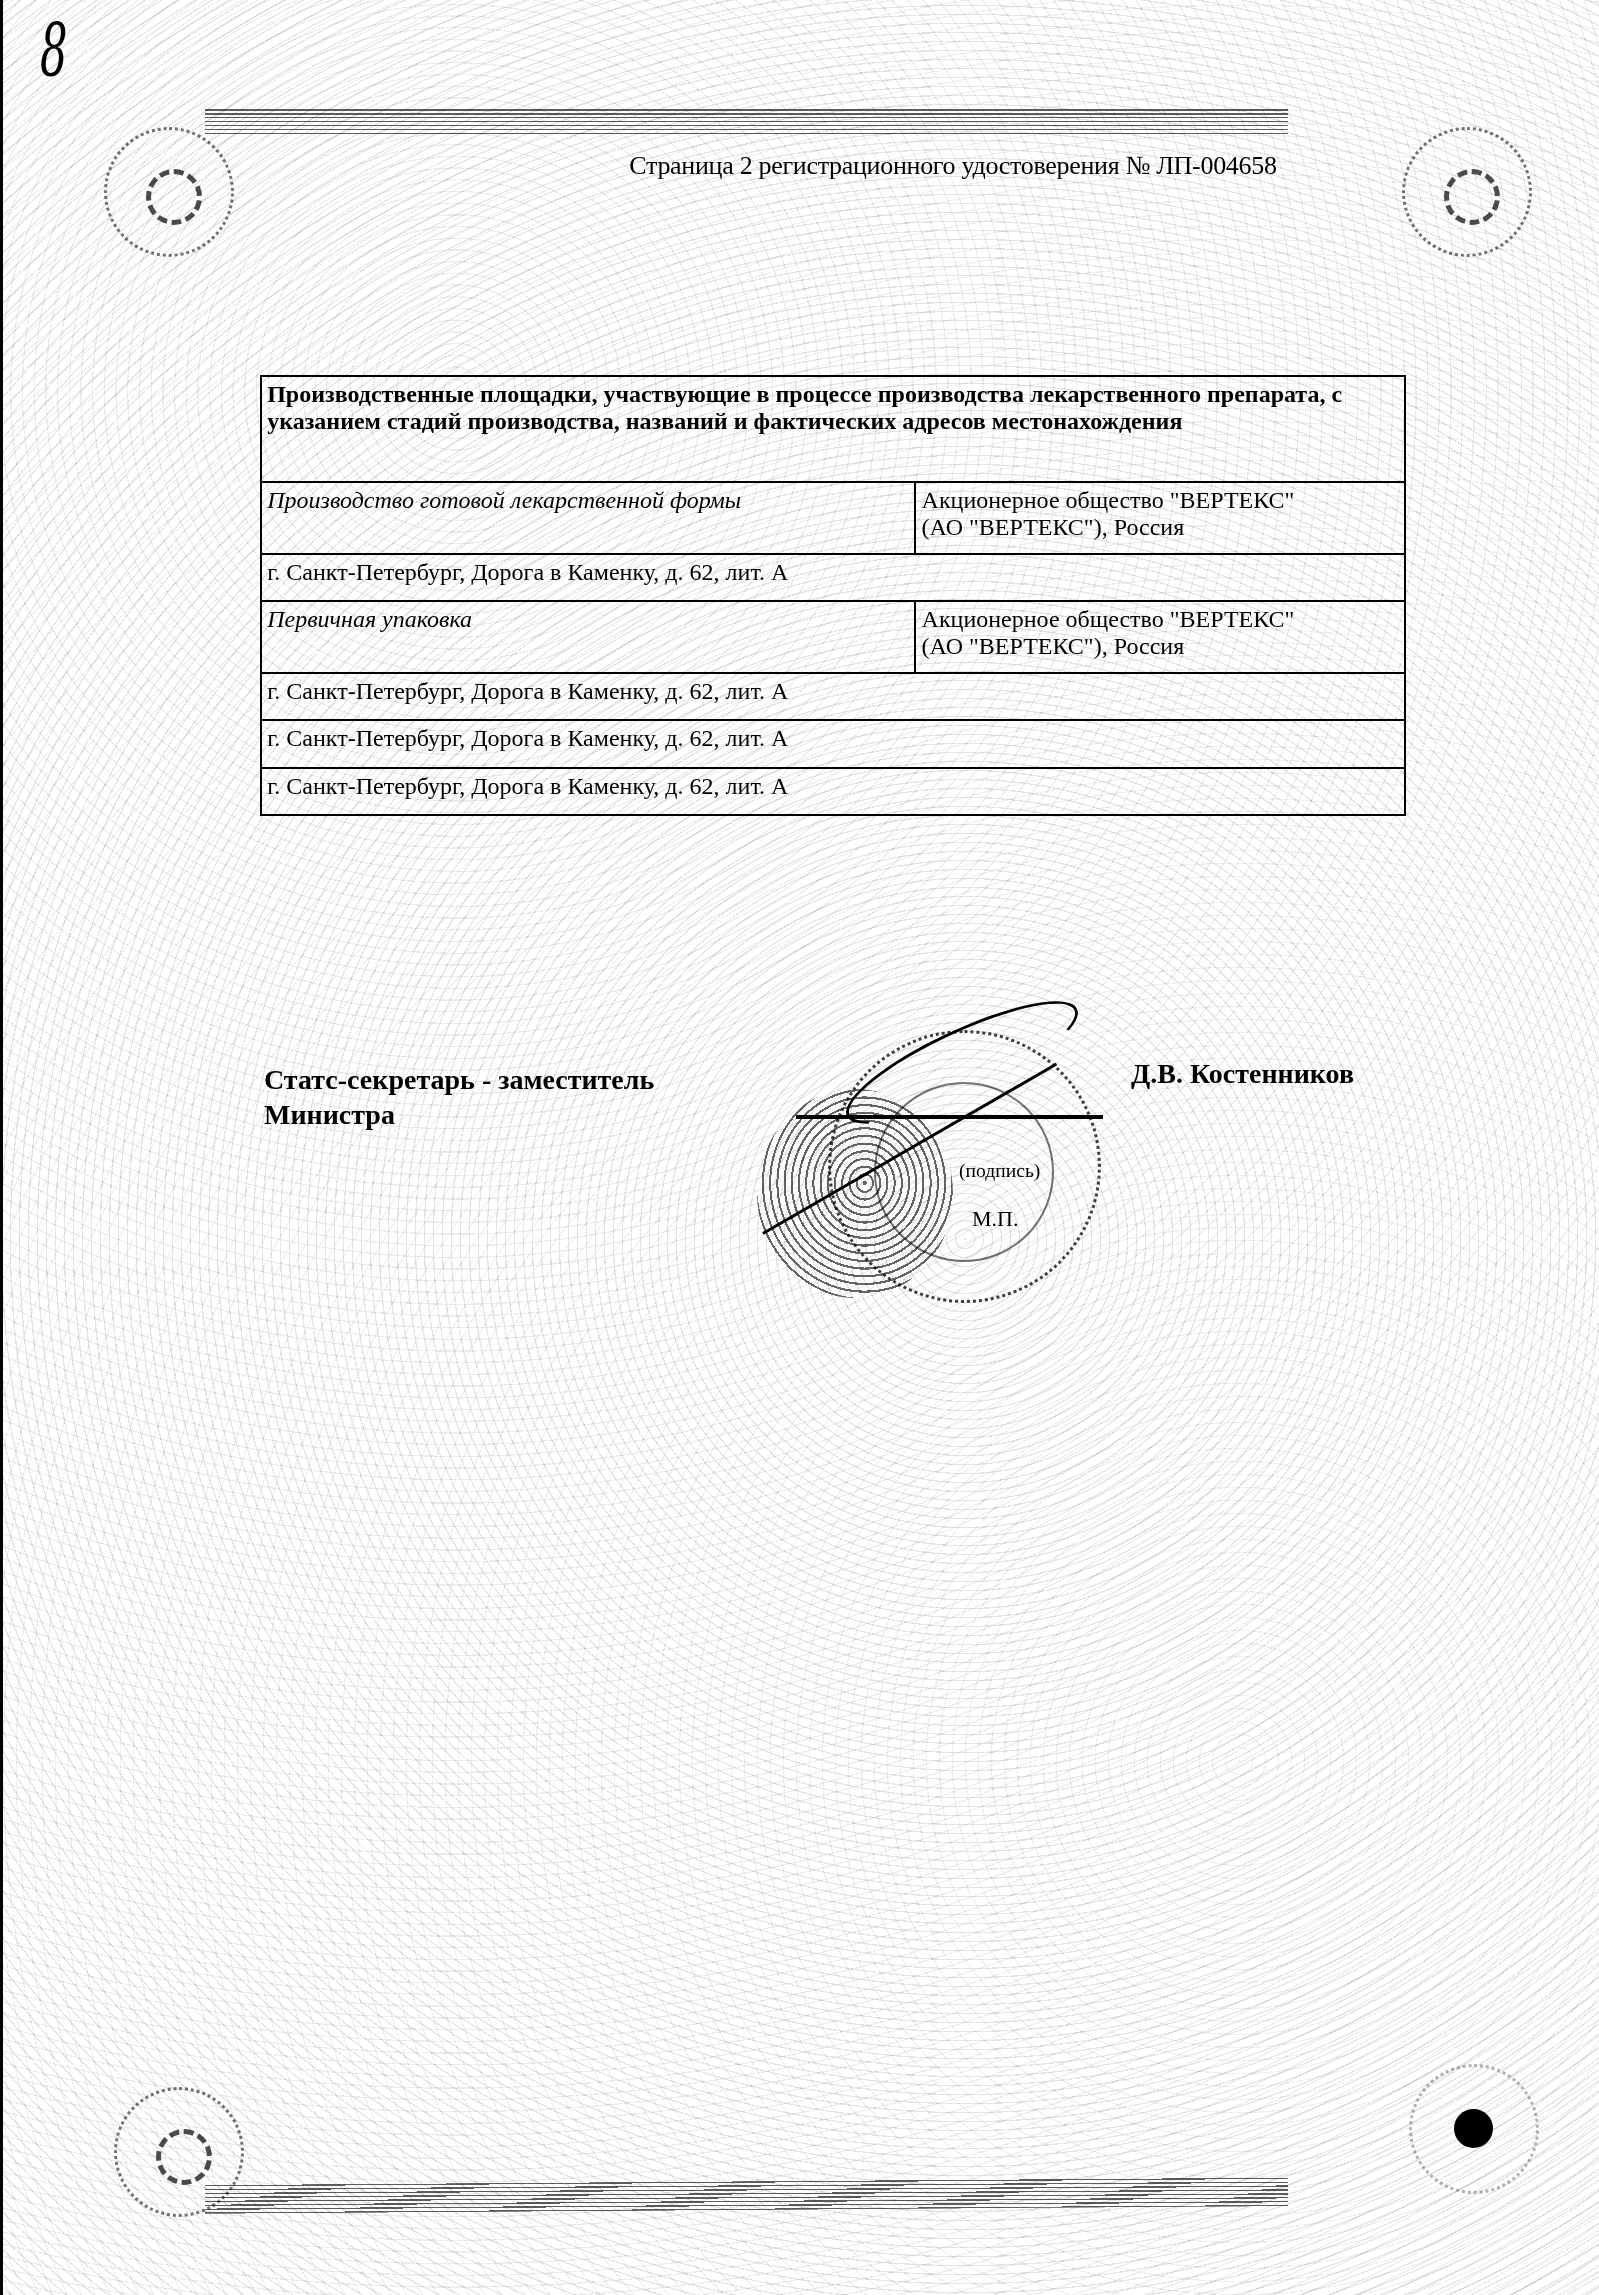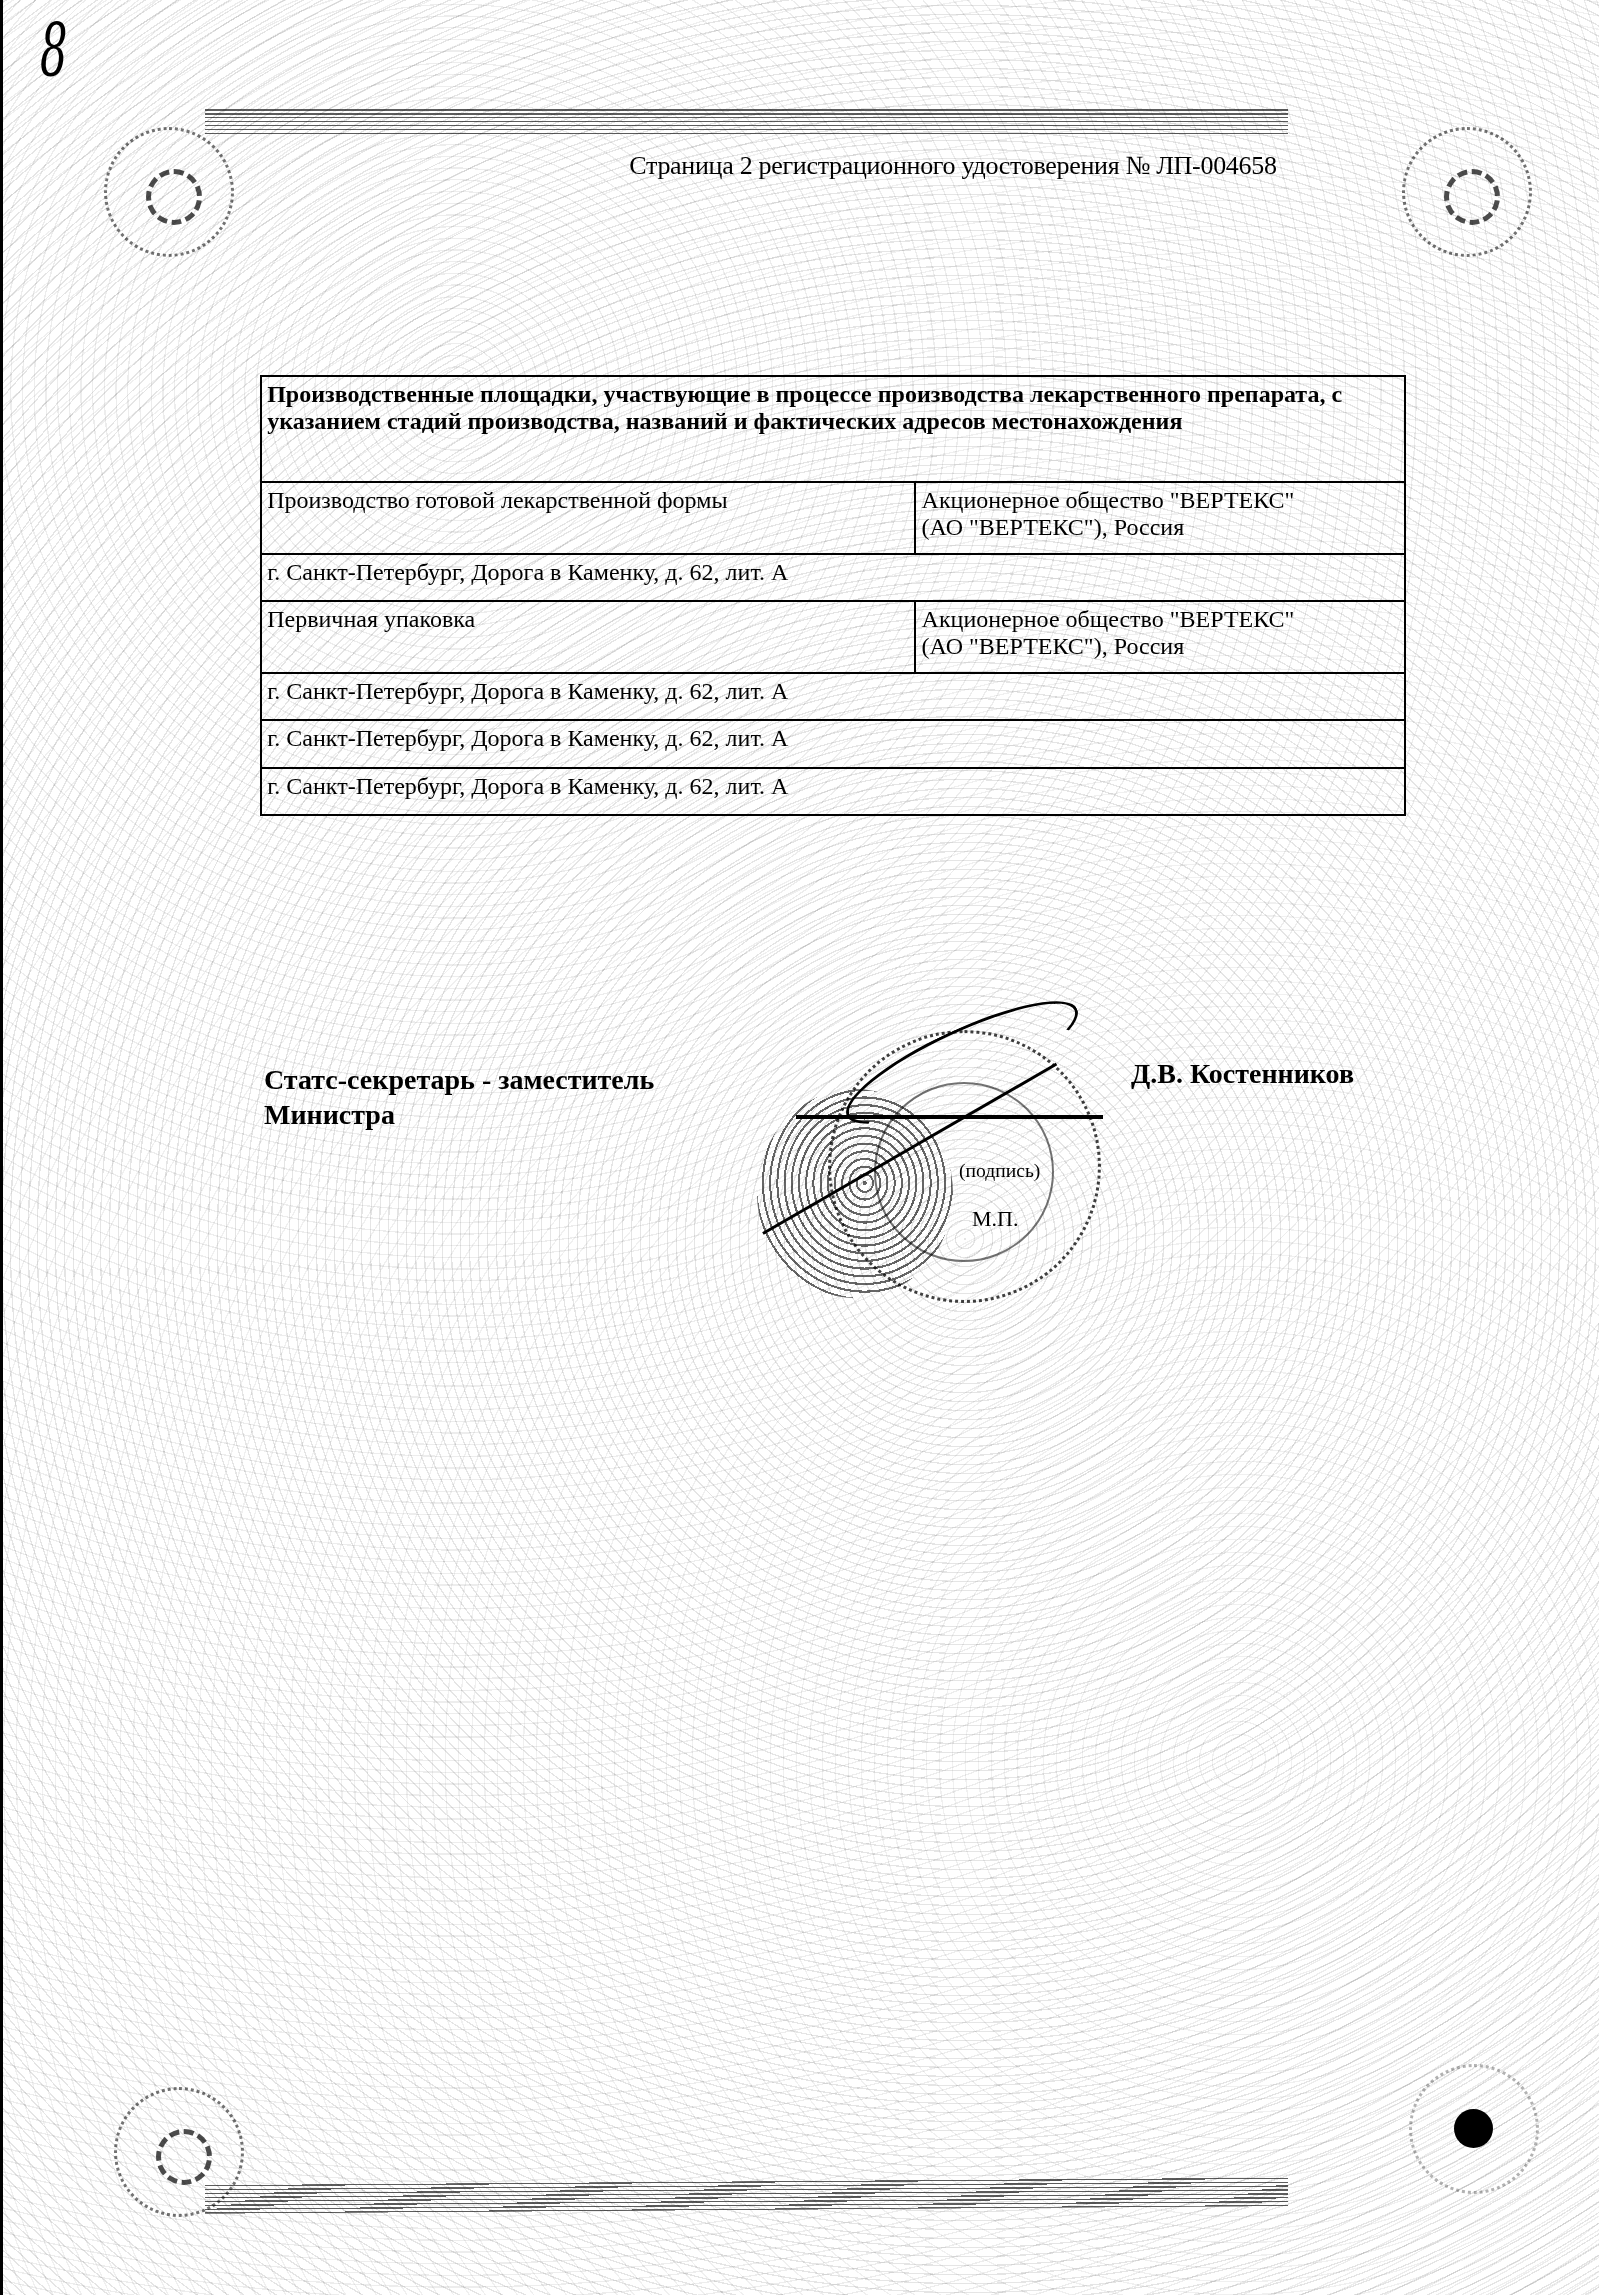--- a/index.html
+++ b/index.html
@@ -49,21 +49,21 @@
   .page-header span { padding-left: 307px; }
 
   table.sites {
     position: absolute; left: 260px; top: 375px; width: 1146px;
     border-collapse: collapse; font-size: 24px; line-height: 27px; padding-left: 17px;
   }
   table.sites td {
     border: 2.6px solid #000; padding: 3.9px 5.2px 2.6px 5.2px; vertical-align: top;
   }
   td.hdr { font-weight: bold; height: 98px; }
-  td.stage { width: 642px; height: 63px; margin-left: 24px; }
+  td.stage { font-style: italic; width: 642px; height: 63px; margin-left: 24px; }
   td.org { height: 63px; }
   td.addr { height: 39px; margin-top: 8px; }
 
   .sign-block { position: absolute; left: 264px; top: 1062px; font-size: 28px; font-weight: bold; line-height: 35px; }
   .signer { position: absolute; left: 1131px; top: 1058px; font-size: 28px; font-weight: bold; }
 
   .stamp {
     position: absolute; left: 750px; top: 1017px; width: 365px; height: 300px;
   }
   .stamp .ring { position: absolute; border-radius: 50%; border: 3.3px dotted rgba(0,0,0,0.75); }

